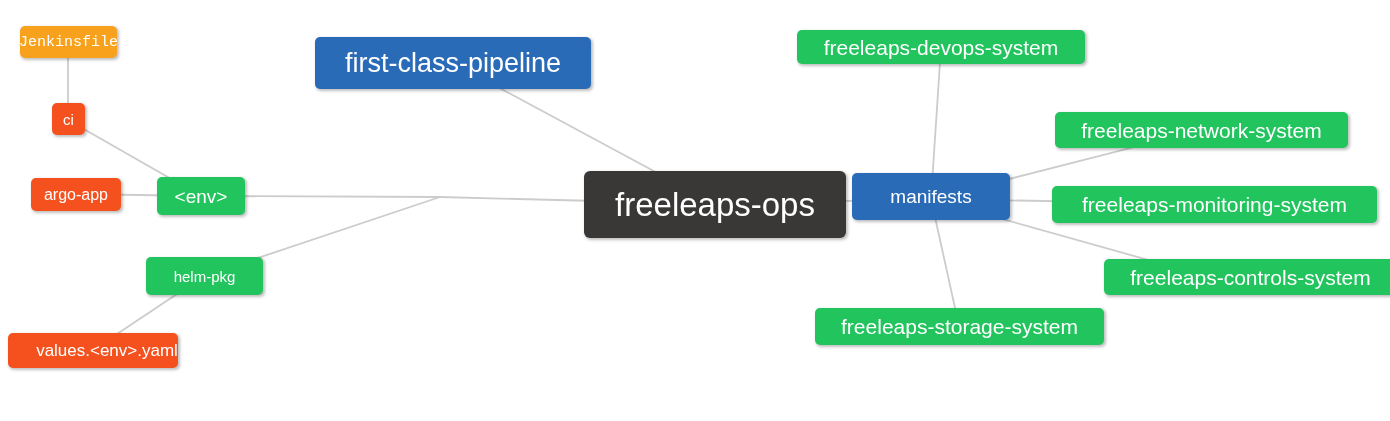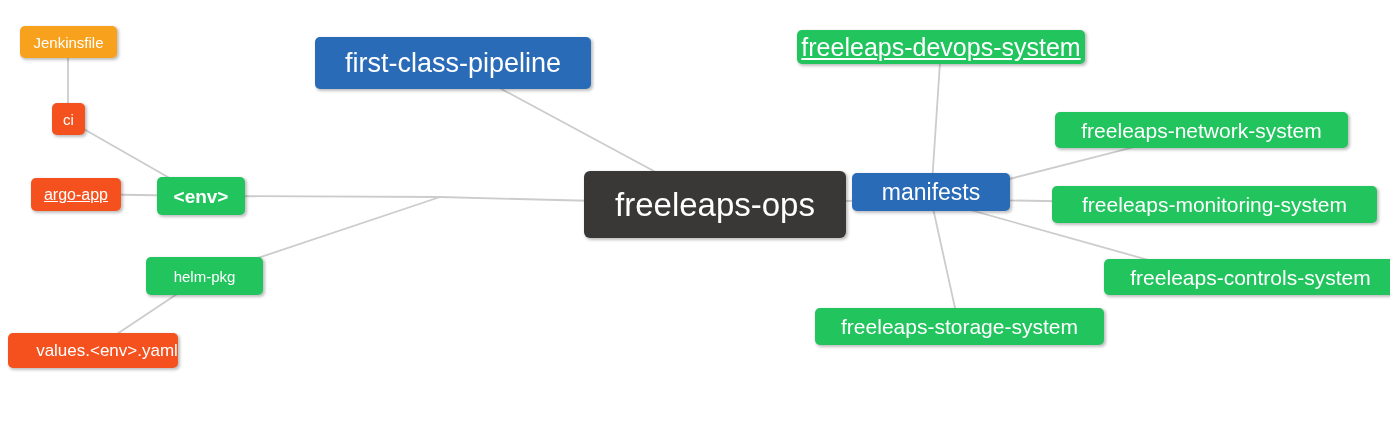--- a/index.html
+++ b/index.html
@@ -55,40 +55,40 @@
     <line x1="453" y1="63" x2="715" y2="204"></line>
     <line x1="440" y1="197" x2="715" y2="204"></line>
     <line x1="715" y1="204" x2="931" y2="199"></line>
     <line x1="931" y1="199" x2="941" y2="47"></line>
     <line x1="931" y1="199" x2="1201" y2="130"></line>
     <line x1="931" y1="199" x2="1214" y2="204"></line>
     <line x1="931" y1="199" x2="1209" y2="277"></line>
     <line x1="931" y1="199" x2="959" y2="326"></line>
   </svg>
 
-  <div class="node" style="left: 20px; top: 26px; width: 97px; height: 32px; font-size: 15px; background: rgb(248, 161, 29);">Jenkinsfile</div>
+  <div class="node" style="left: 20px; top: 26px; width: 97px; height: 32px; font-size: 15px; background: rgb(248, 161, 29); font-family: Liberation Mono, monospace;">Jenkinsfile</div>
 
   <div class="node" style="left: 52px; top: 103px; width: 33px; height: 32px; font-size: 15px; background: rgb(244, 81, 30);">ci</div>
 
-  <div class="node" style="left: 31px; top: 178px; width: 90px; height: 33px; font-size: 16px; background: rgb(244, 81, 30); text-decoration: underline;">argo-app</div>
+  <div class="node" style="left: 31px; top: 178px; width: 90px; height: 33px; font-size: 16px; background: rgb(244, 81, 30);">argo-app</div>
 
-  <div class="node" style="left: 157px; top: 177px; width: 88px; height: 38px; font-size: 19px; background: rgb(34, 196, 94); font-weight: bold;">&lt;env&gt;</div>
+  <div class="node" style="left: 157px; top: 177px; width: 88px; height: 38px; font-size: 19px; background: rgb(34, 196, 94);">&lt;env&gt;</div>
 
   <div class="node" style="left: 146px; top: 257px; width: 117px; height: 38px; font-size: 15px; background: rgb(34, 196, 94);">helm-pkg</div>
 
   <div class="node" style="left: 8px; top: 333px; width: 170px; height: 35px; font-size: 17px; background: rgb(244, 81, 30); padding-left: 28px;">values.&lt;env&gt;.yaml</div>
 
   <div class="node" style="left: 315px; top: 37px; width: 276px; height: 52px; font-size: 27px; background: rgb(42, 107, 184);">first-class-pipeline</div>
 
 
   <div class="node" style="left: 584px; top: 171px; width: 262px; height: 67px; font-size: 33px; border-radius: 6px; background: rgb(58, 55, 55);">freeleaps-ops</div>
 
-  <div class="node" style="left: 852px; top: 173px; width: 158px; height: 38px; font-size: 23px; background: rgb(42, 107, 184);">manifests</div>
+  <div class="node" style="left: 852px; top: 173px; width: 158px; height: 47px; font-size: 19px; background: rgb(42, 107, 184);">manifests</div>
 
-  <div class="node" style="left: 797px; top: 30px; width: 288px; height: 34px; font-size: 25px; background: rgb(34, 196, 94); text-decoration: underline;">freeleaps-devops-system</div>
+  <div class="node" style="left: 797px; top: 30px; width: 288px; height: 34px; font-size: 21px; background: rgb(34, 196, 94);">freeleaps-devops-system</div>
 
   <div class="node" style="left: 1055px; top: 112px; width: 293px; height: 36px; font-size: 21px; background: rgb(34, 196, 94);">freeleaps-network-system</div>
 
   <div class="node" style="left: 1052px; top: 186px; width: 325px; height: 37px; font-size: 21px; background: rgb(34, 196, 94);">freeleaps-monitoring-system</div>
 
   <div class="node" style="left: 1063px; top: 259px; width: 293px; height: 36px; font-size: 21px; background: rgb(34, 196, 94); margin-left: 41px;">freeleaps-controls-system</div>
 
   <div class="node" style="left: 815px; top: 308px; width: 289px; height: 37px; font-size: 21px; background: rgb(34, 196, 94);">freeleaps-storage-system</div>
 
 </div>

